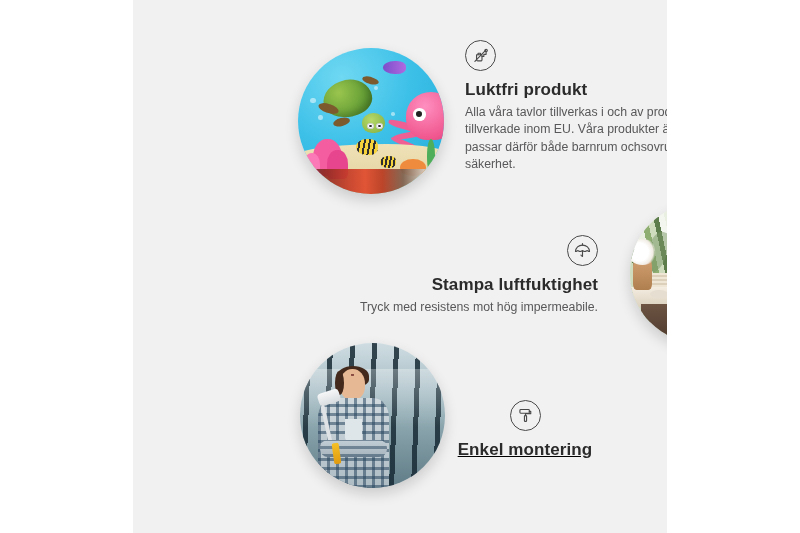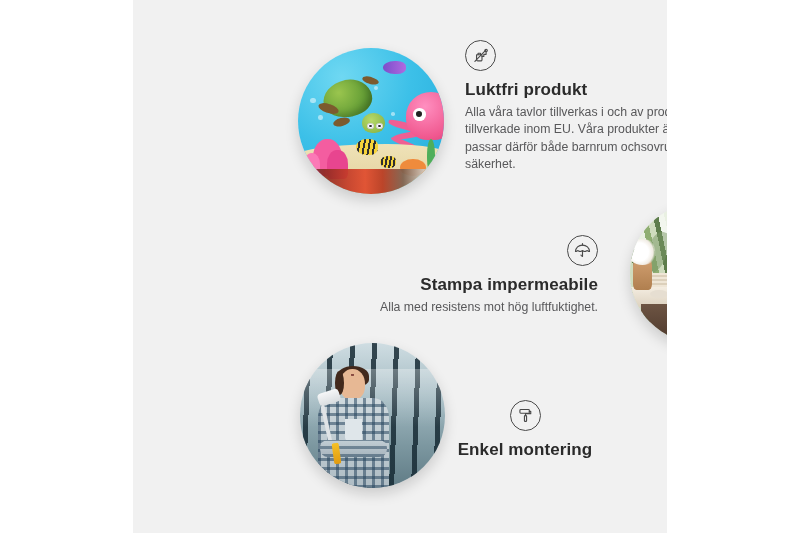--- a/index.html
+++ b/index.html
@@ -290,21 +290,21 @@
 
   
   .feature-1 { left: 332px; top: 40px; width: 290px; text-align: left; }
   .feature-1 .f-icon { margin-left: 0; }
 
   
   .feature-2 { left: 195px; top: 235px; width: 270px; text-align: right; }
   .feature-2 .f-icon { margin-left: auto; }
 
   
-  .feature-3 { left: 294px; top: 400px; width: 196px; text-align: center; }
+  .feature-3 { left: 294px; top: 400px; width: 196px; text-align: center; text-decoration: underline; }
   .feature-3 .f-icon { margin: 0 auto; }
 </style>
 </head>
 <body>
 
 <div class="page">
 
   <div class="panel">
 
     <div class="photo photo-ocean">
@@ -405,22 +405,22 @@
     <div class="feature feature-2">
       <div class="f-icon">
         <svg width="21" height="21" viewBox="0 0 24 24" fill="none" stroke="#4a4a4a" stroke-width="1.3" stroke-linecap="round" stroke-linejoin="round">
           <path d="M4 13.2c0-4.3 3.6-7.4 8-7.4s8 3.1 8 7.4"></path>
           <path d="M4 13.2c1.3 0 2-1.1 2.7-1.1s1.3 1.1 2.6 1.1 2-1.1 2.7-1.1 1.3 1.1 2.6 1.1 2-1.1 2.7-1.1 1.4 1.1 2.7 1.1"></path>
           <line x1="12" y1="12.4" x2="12" y2="18.6"></line>
           <path d="M12 18.6a1.8 1.8 0 0 1-1.8-1.5"></path>
           <line x1="12" y1="4.2" x2="12" y2="5.8"></line>
         </svg>
       </div>
-      <div class="f-title">Stampa impermeabile</div>
-      <div class="f-desc">Alla med resistens mot hög luftfuktighet.</div>
+      <div class="f-title">Stampa luftfuktighet</div>
+      <div class="f-desc">Tryck med resistens mot hög impermeabile.</div>
     </div>
 
     <div class="feature feature-3">
       <div class="f-icon">
         <svg width="21" height="21" viewBox="0 0 24 24" fill="none" stroke="#4a4a4a" stroke-width="1.3" stroke-linecap="round" stroke-linejoin="round">
           <rect x="5.6" y="5.2" width="10.8" height="4.2" rx="1"></rect>
           <path d="M16.4 7.3h1.6v2.6h-6v2.2"></path>
           <rect x="10.8" y="12.1" width="2.4" height="6.6" rx="0.7"></rect>
         </svg>
       </div>

